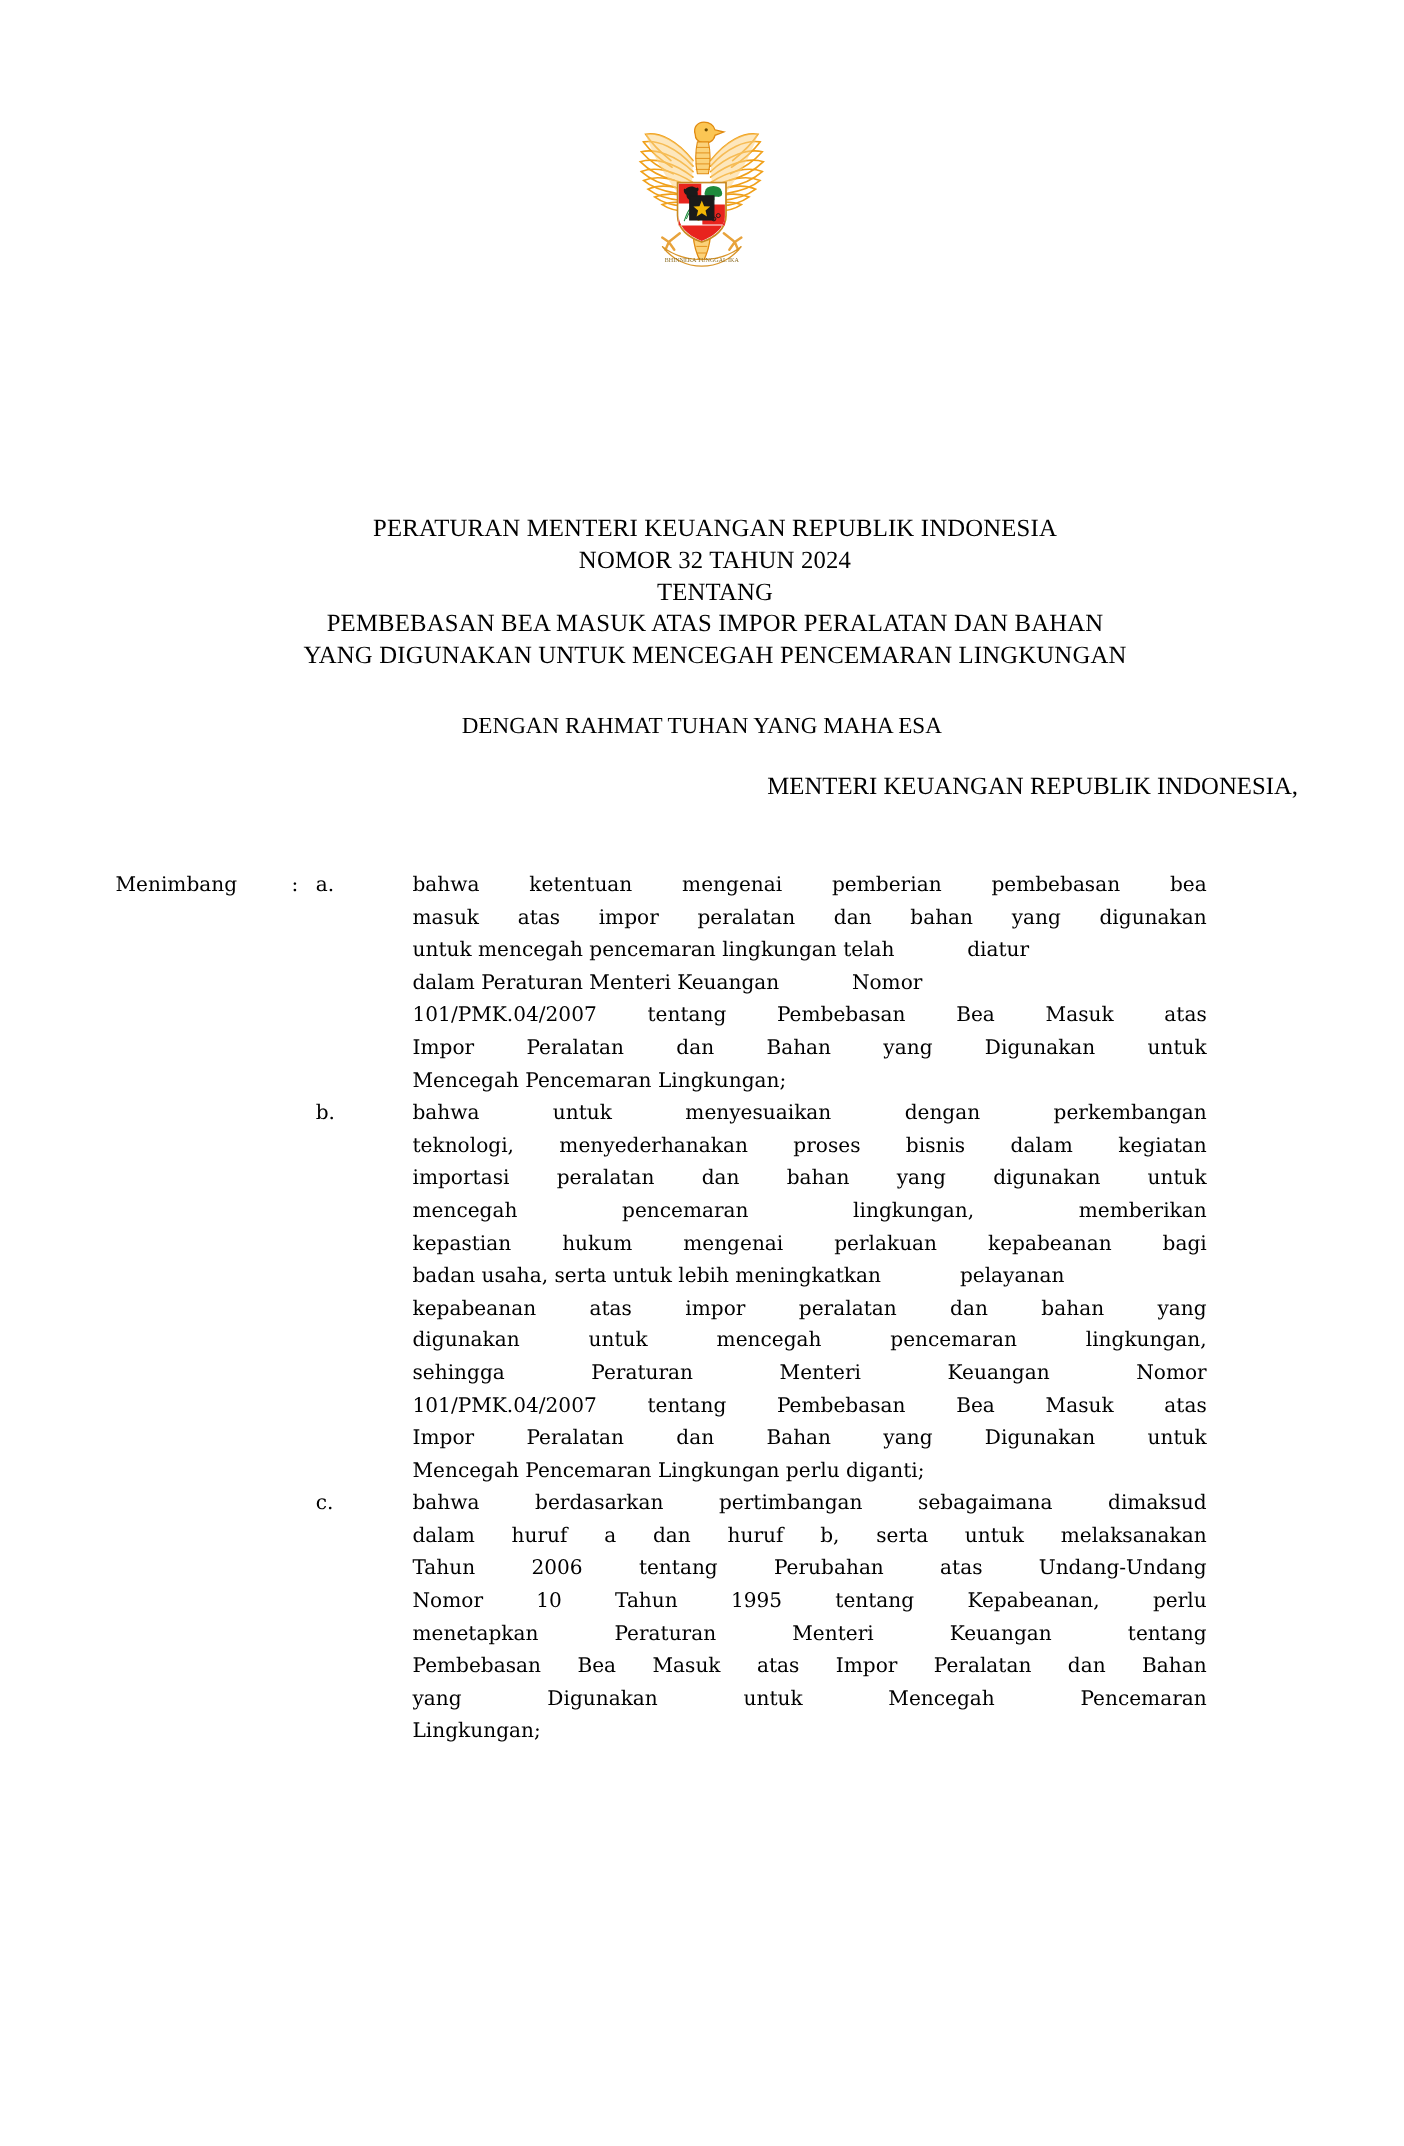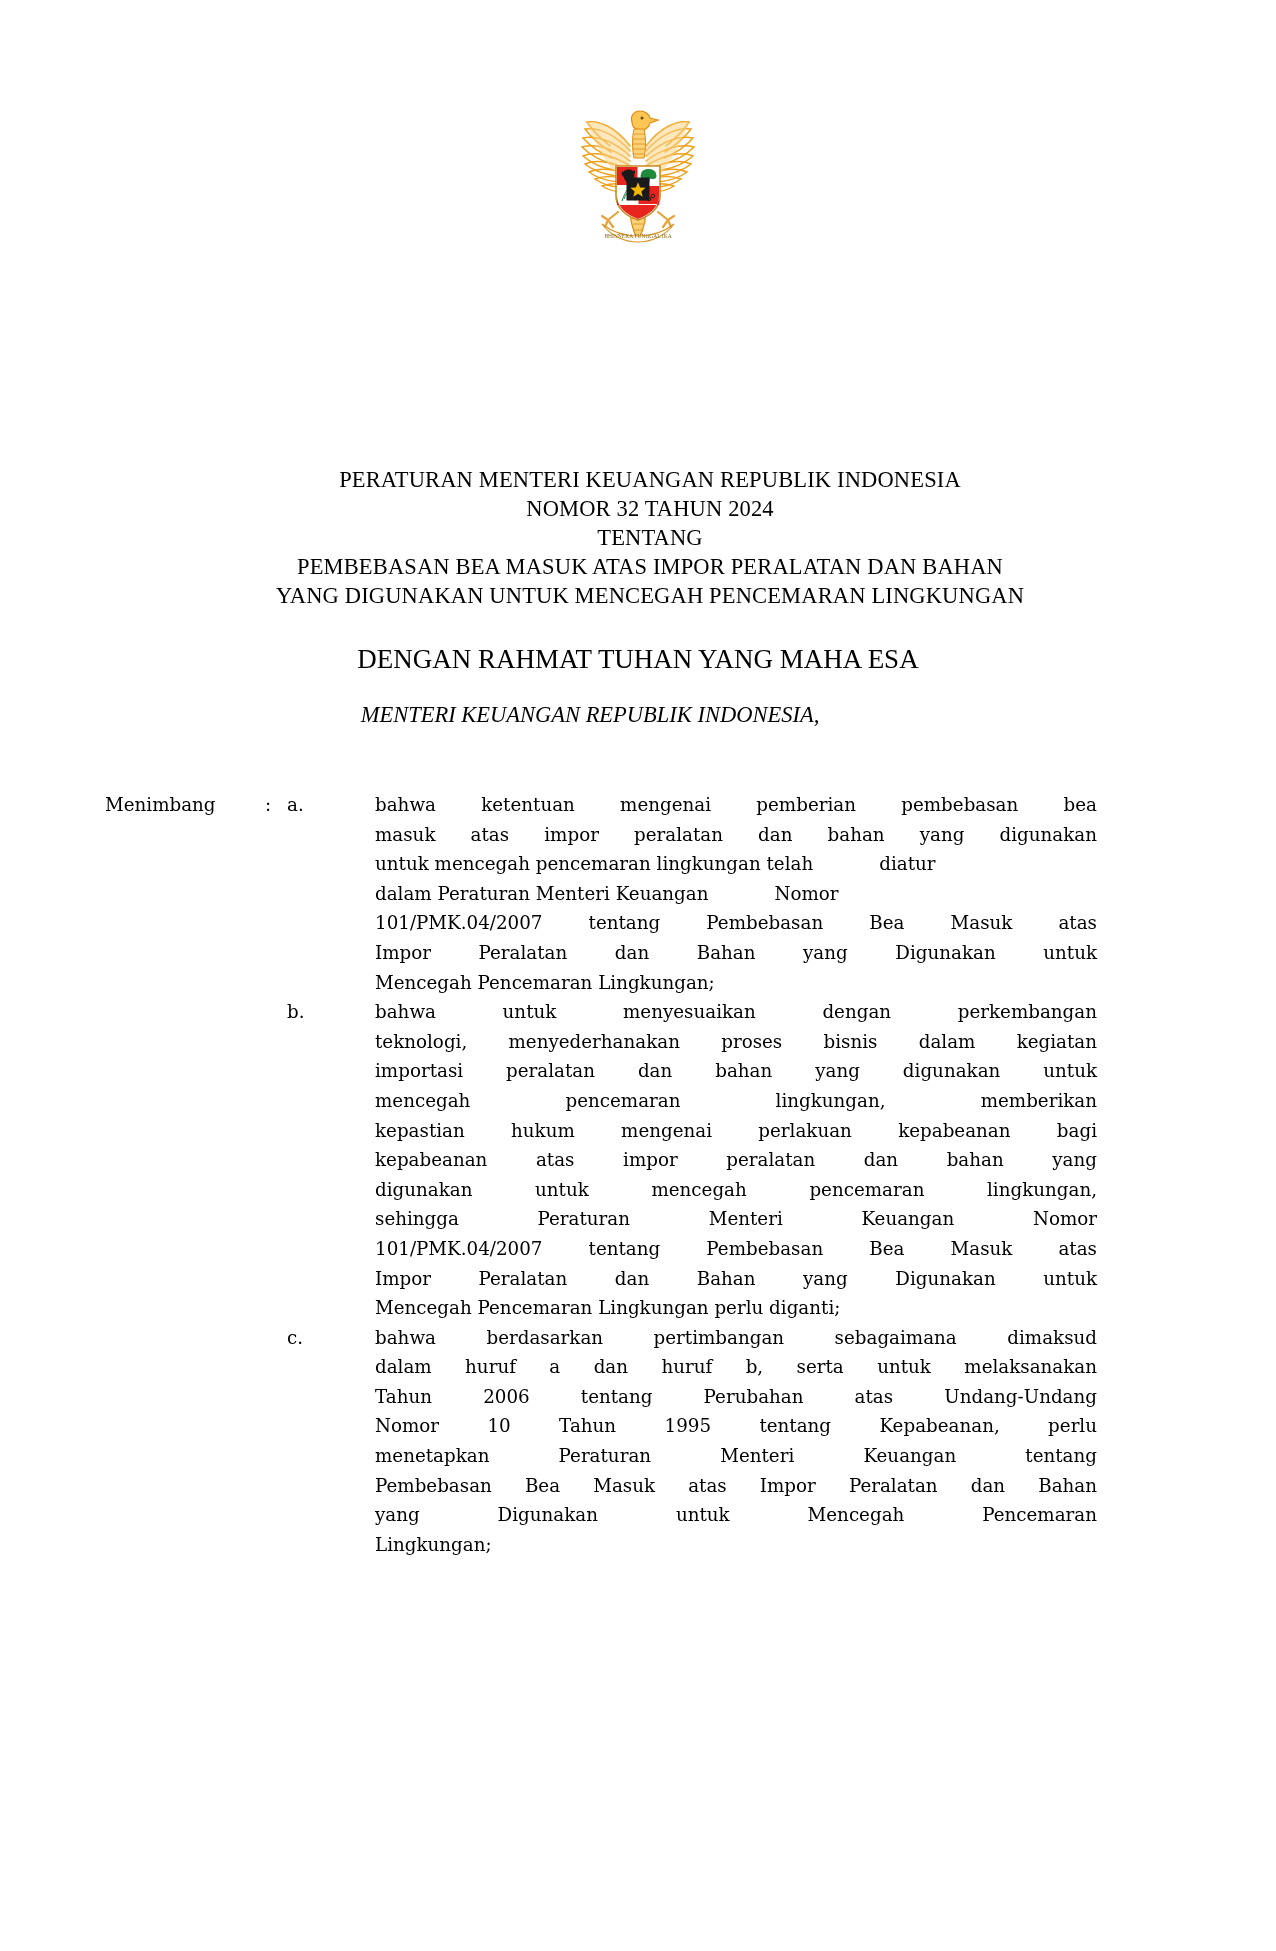--- a/index.html
+++ b/index.html
@@ -40,32 +40,31 @@
     padding-left: 12px;
   }
   #title-block .tline { white-space: nowrap; }
 
   #rahmat-line {
     position: absolute;
     top: 645px;
     left: 0;
     width: 1276px;
     text-align: center;
-    font-size: 27px;
+    font-size: 21px;
     line-height: 29px;
   }
   #menteri-line {
     position: absolute;
     top: 700px;
     left: 0;
     width: 1180px;
-    text-align: center;
+    text-align: right;
     font-size: 22.5px;
     line-height: 29px;
-    font-style: italic;
   }
 
   
   #considerans {
     position: absolute;
     top: 790px;
     left: 0;
     width: 1276px;
     font-family: "DejaVu Serif", "Liberation Serif", serif;
     font-size: 18.3px;
@@ -257,20 +256,21 @@
           </div>
         </div>
         <div class="cons-item">
           <div class="cons-marker">b.</div>
           <div class="cons-text">
             <span class="ln">bahwa untuk menyesuaikan dengan perkembangan</span>
             <span class="ln">teknologi, menyederhanakan proses bisnis dalam kegiatan</span>
             <span class="ln">importasi peralatan dan bahan yang digunakan untuk</span>
             <span class="ln">mencegah pencemaran lingkungan, memberikan</span>
             <span class="ln">kepastian hukum mengenai perlakuan kepabeanan bagi</span>
+            <span class="ln nojust">badan usaha, serta untuk lebih meningkatkan<span class="gapfill" style="width: 66px;"></span> pelayanan</span>
             <span class="ln">kepabeanan atas impor peralatan dan bahan yang</span>
             <span class="ln">digunakan untuk mencegah pencemaran lingkungan,</span>
             <span class="ln">sehingga Peraturan Menteri Keuangan Nomor</span>
             <span class="ln">101/PMK.04/2007 tentang Pembebasan Bea Masuk atas</span>
             <span class="ln">Impor Peralatan dan Bahan yang Digunakan untuk</span>
             <span class="ln last">Mencegah Pencemaran Lingkungan perlu diganti;</span>
           </div>
         </div>
         <div class="cons-item">
           <div class="cons-marker">c.</div>

